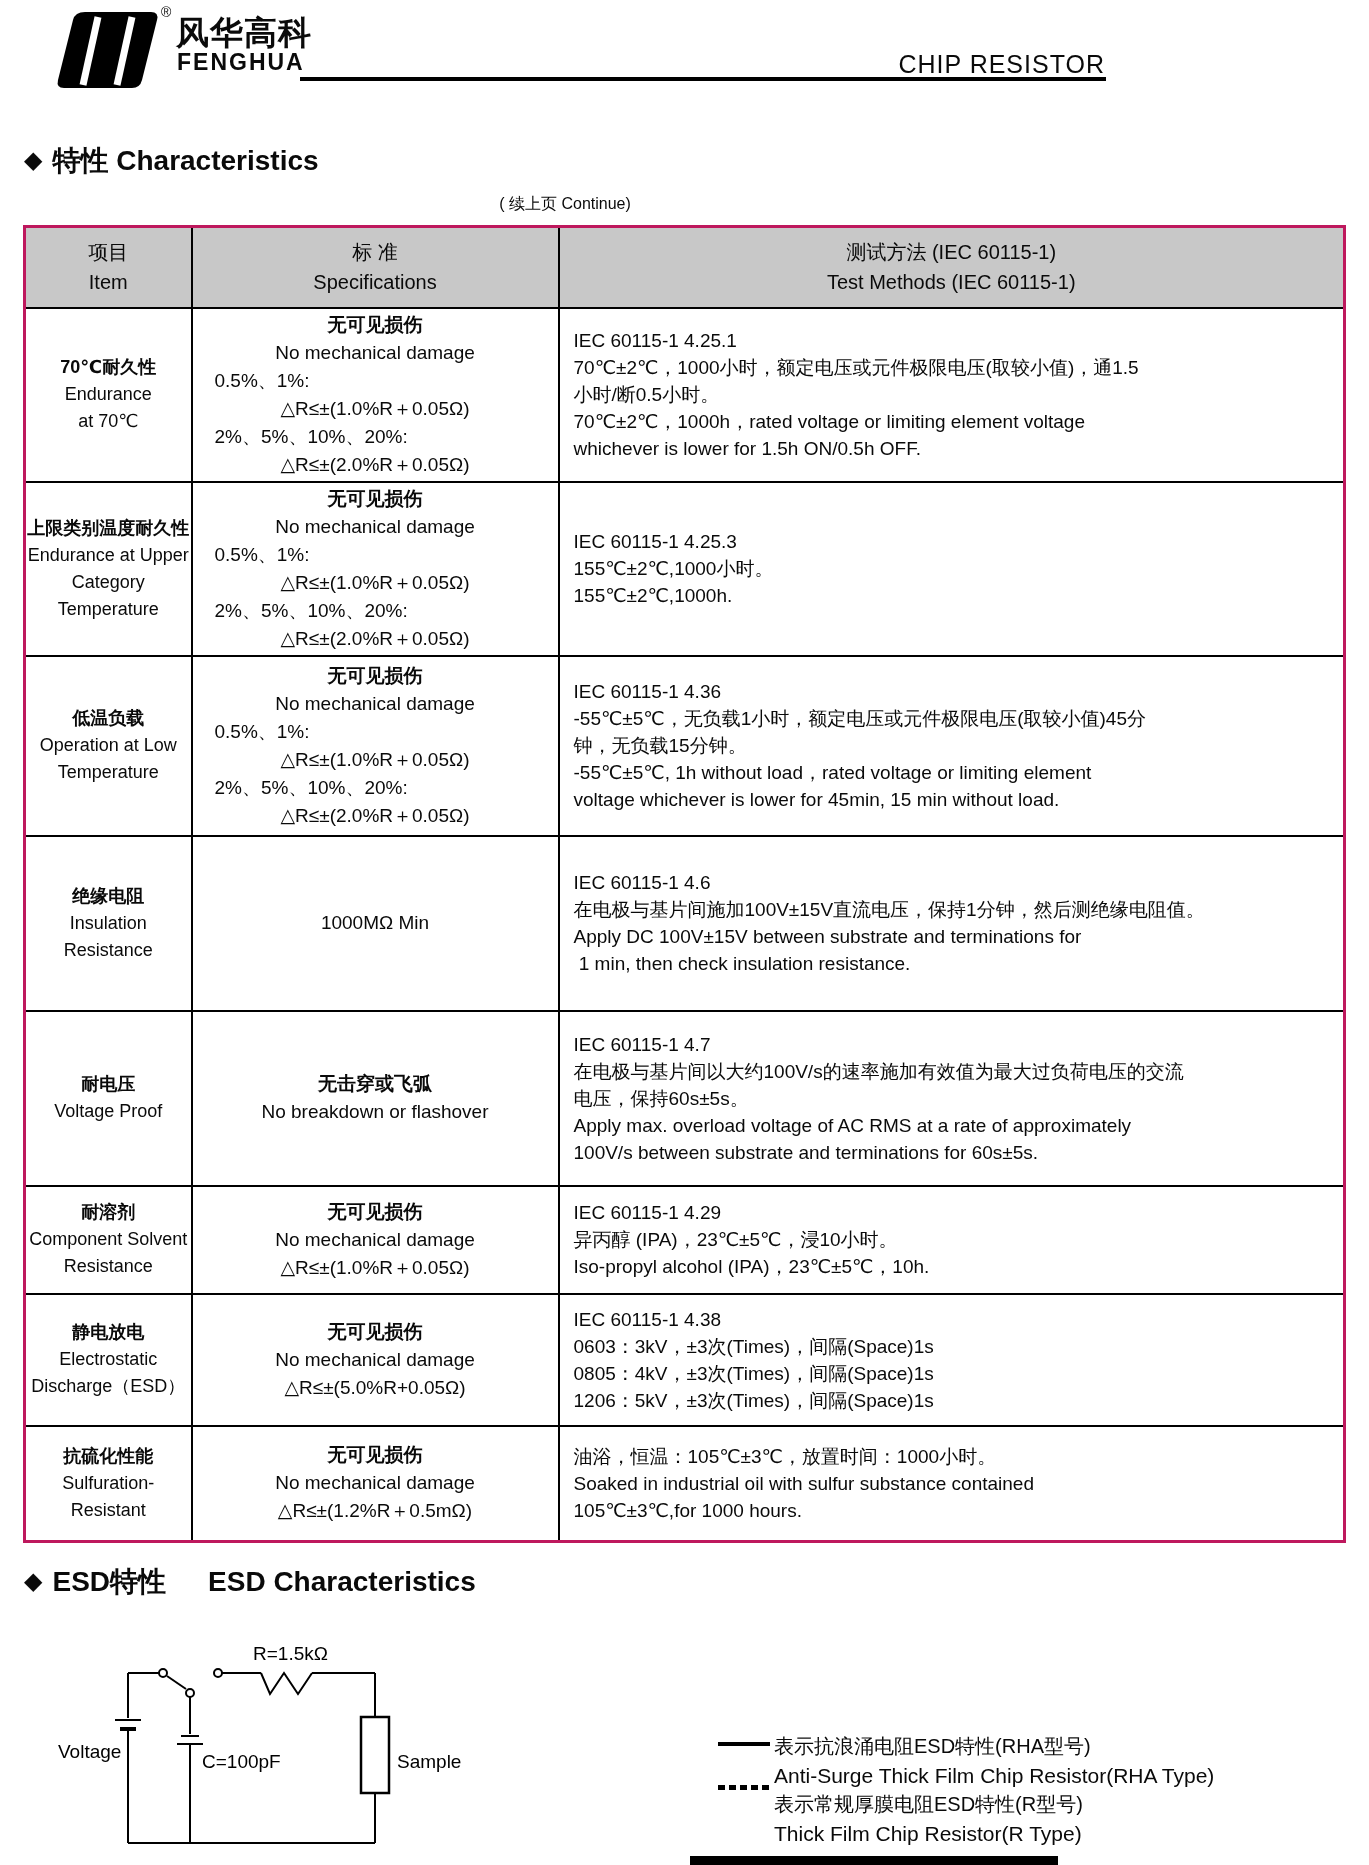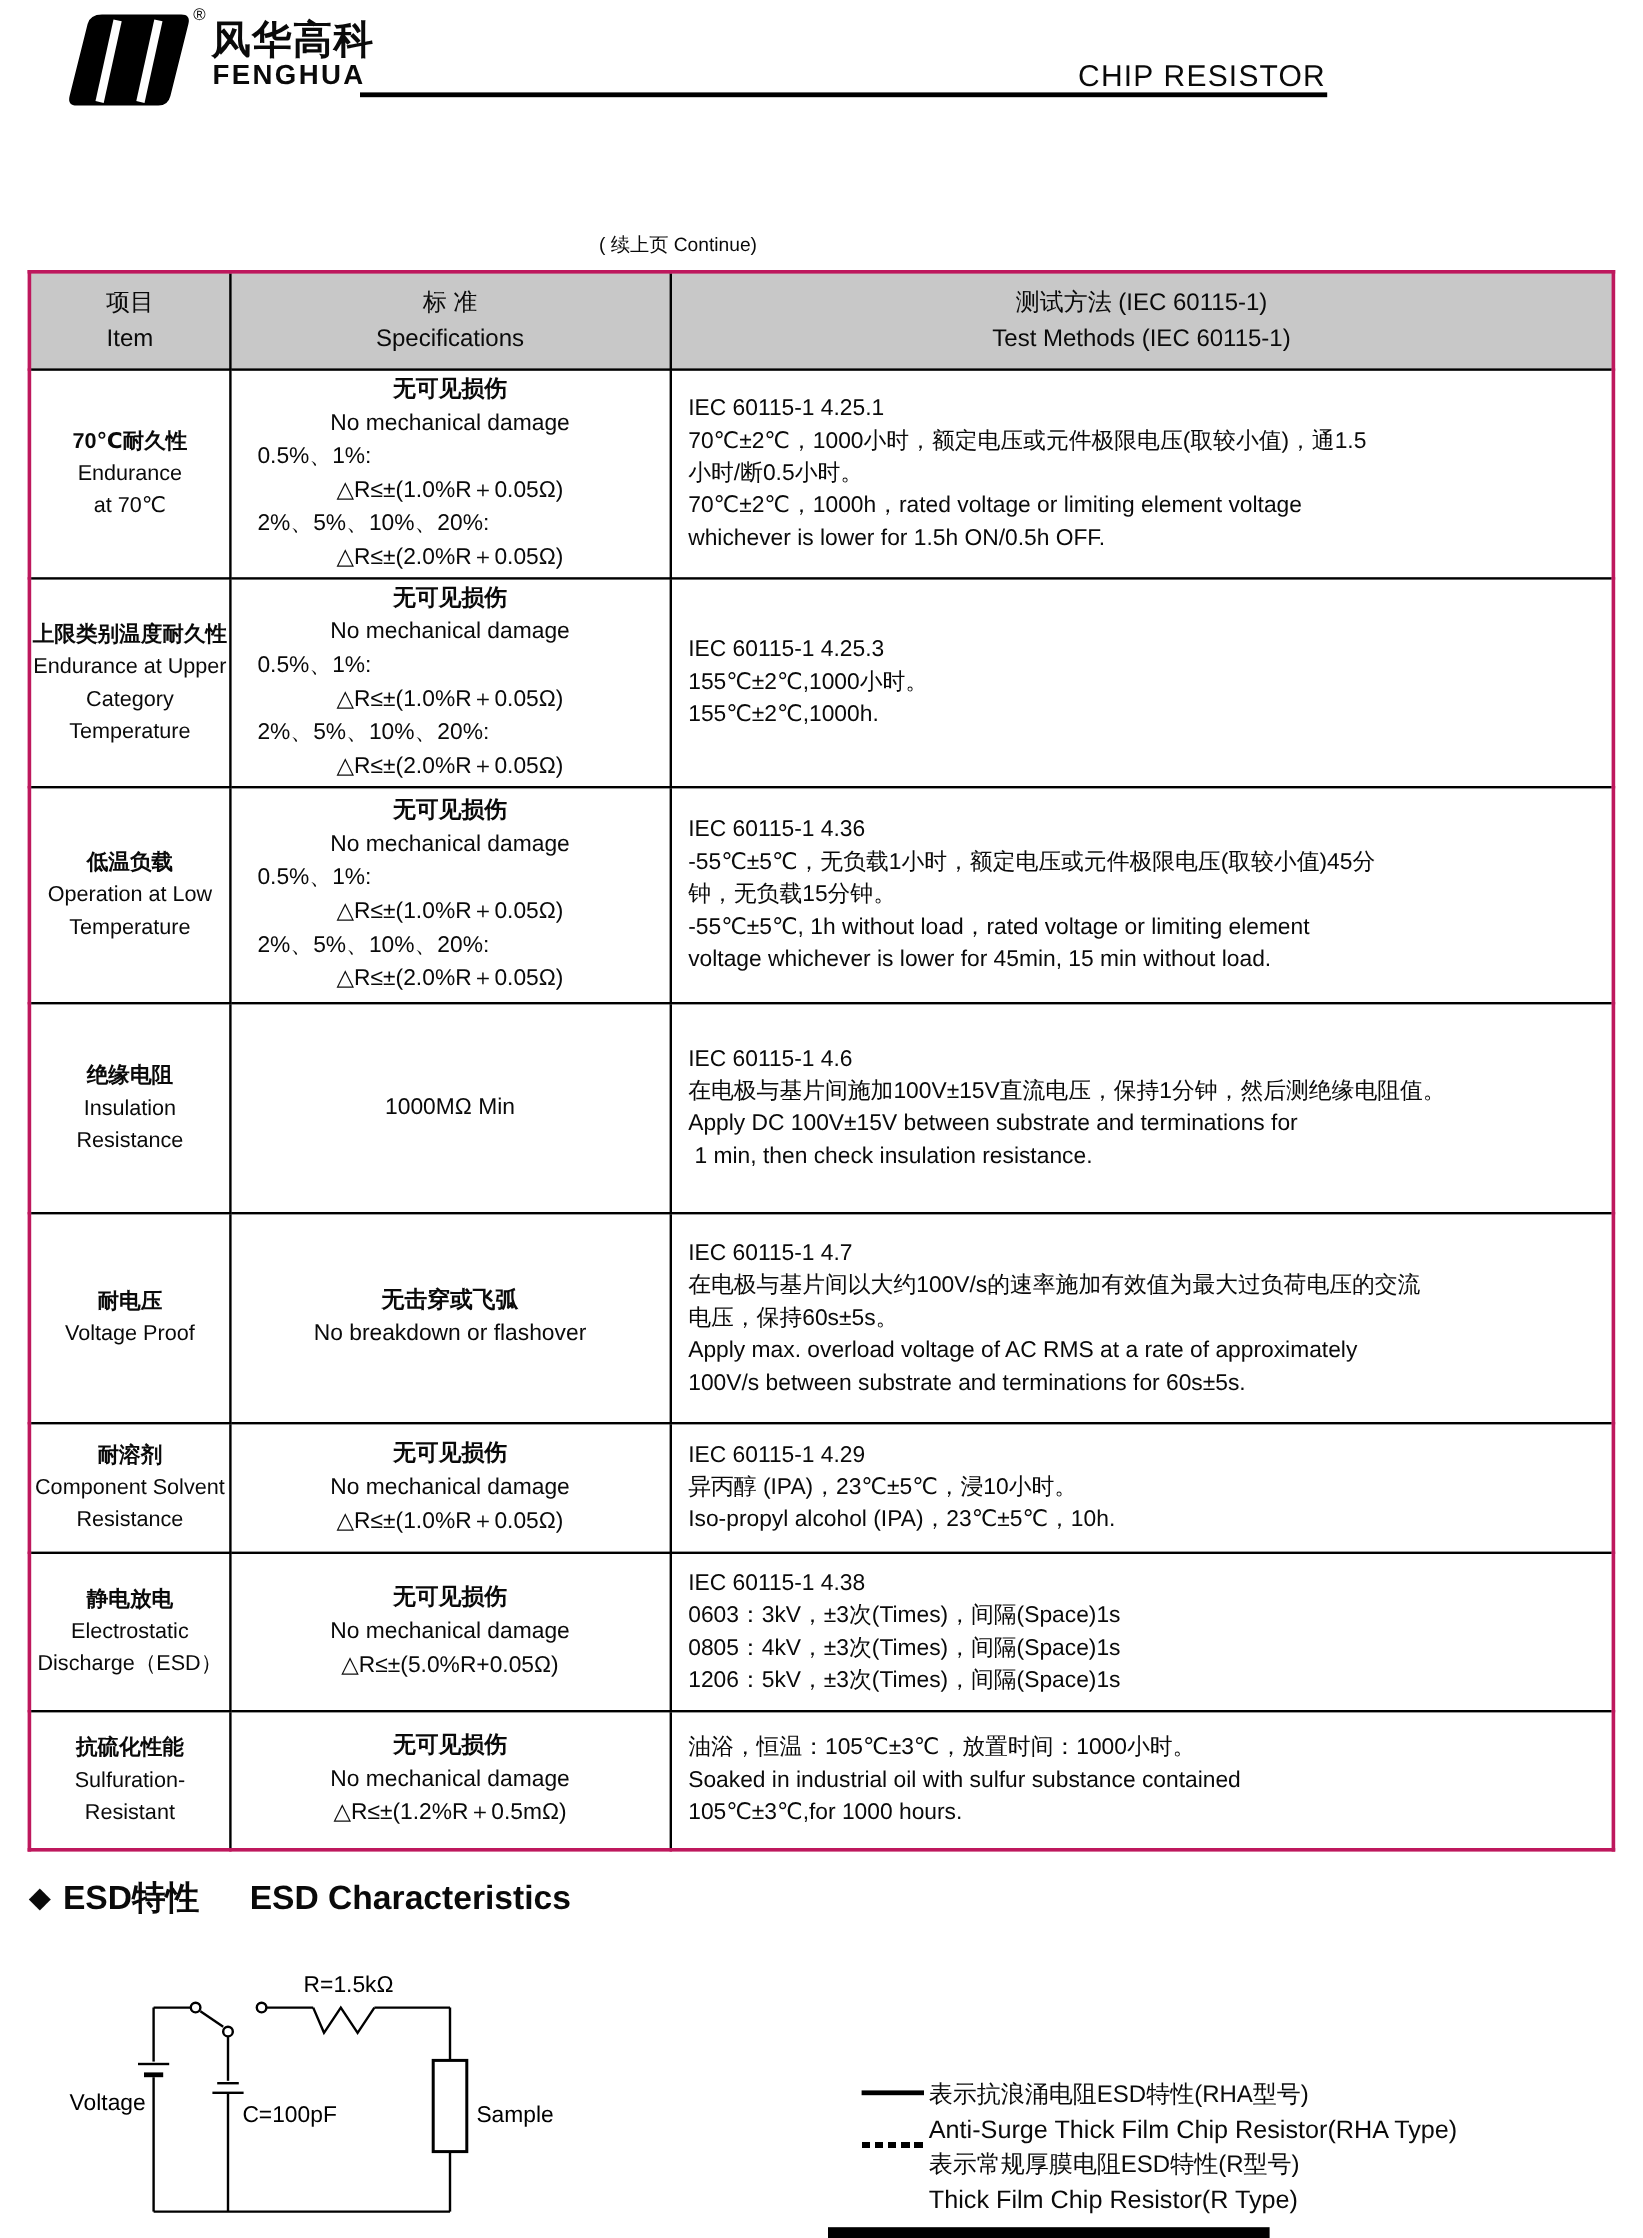--- a/index.html
+++ b/index.html
@@ -60,20 +60,23 @@
       <line x1="43" y1="7" x2="28" y2="75"></line>
       <line x1="77" y1="7" x2="62" y2="75"></line>
     </g>
   </svg>
   <div class="reg-mark">®</div>
   <div class="brand-zh">风华高科</div>
   <div class="brand-en">FENGHUA</div>
   <div class="doc-title">CHIP RESISTOR</div>
   <div class="header-rule"></div>
 
+  <div class="char-title">
+    <span class="mk">◆</span><span>特性 Characteristics</span>
+  </div>
   <div class="continue-note">( 续上页 Continue)</div>
 
   <table class="spec-table">
     <colgroup>
         <col style="width:167px">
         <col style="width:367px">
         <col style="width:786px">
       </colgroup>
     <tbody>
         <tr style="height:81px">

